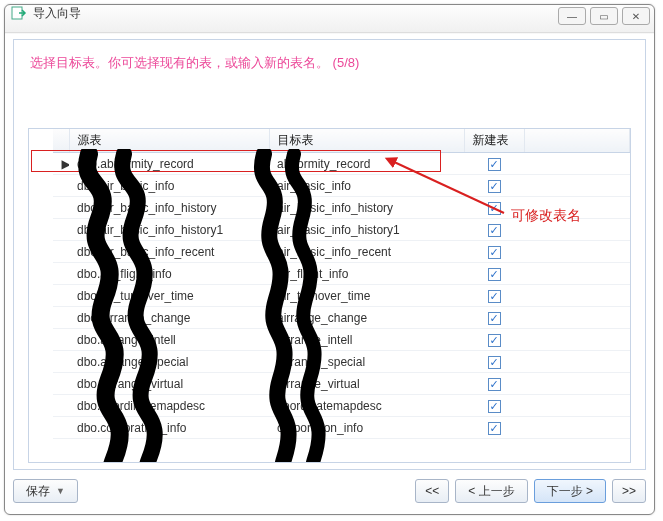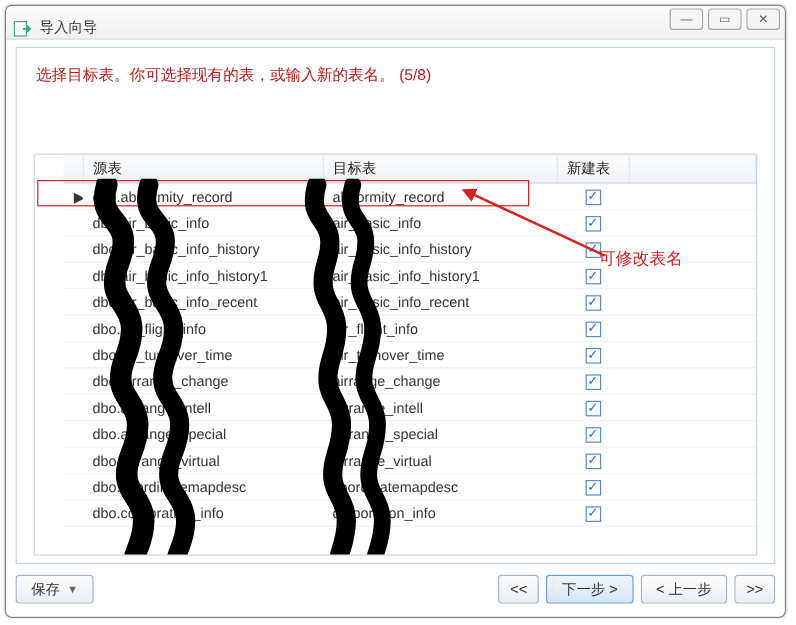--- a/index.html
+++ b/index.html
@@ -17,21 +17,21 @@
       margin: 4px;
       border: 1px solid #888;
       border-radius: 6px;
       background: linear-gradient(#fdfdfd, #f0f0f0 28px, #fff 29px);
       position: relative;
       box-shadow: 0 0 2px rgba(0,0,0,0.2);
     }
     .titlebar {
       height: 28px;
       display: flex;
-      align-items: flex-end;
+      align-items: flex-start;
       padding: 0 6px;
       border-bottom: 1px solid #ddd;
     }
     .title-icon {
       width: 16px; height: 16px; margin-right: 6px;
       display: inline-flex; align-items: center; justify-content: center;
     }
     .title-text { font-size: 12px; color: #333; }
     .win-controls { position: absolute; right: 4px; top: 2px; display: flex; gap: 4px; }
     .win-btn {
@@ -41,21 +41,21 @@
       color: #555; cursor: pointer;
     }
     .content {
       position: absolute;
       left: 8px; top: 34px; right: 8px; bottom: 44px;
       border: 1px solid #c7d4e6;
       background: #fff;
     }
     .instruction {
       padding: 14px 16px 8px 16px;
-      color: #b91c1c;
+      color: #ec4899;
       font-size: 13px;
     }
     .table-wrap {
       position: absolute;
       left: 14px; right: 14px; top: 88px; bottom: 6px;
       border: 1px solid #c7d4e6;
       overflow: hidden;
       padding-left: 24px;
     }
     table {
@@ -280,21 +280,21 @@
       <div class="highlight-box" style="left:2px; top:21px; width:410px; height:22px;"></div>
 
       <svg class="arrow-svg" style="left:355px; top:26px;" width="130" height="70">
         <defs>
           <marker id="ah" markerWidth="8" markerHeight="8" refX="2" refY="3" orient="auto">
             <path d="M0,0 L6,3 L0,6 Z" fill="#d92020"></path>
           </marker>
         </defs>
         <line x1="120" y1="58" x2="8" y2="6" stroke="#d92020" stroke-width="2" marker-end="url(#ah)"></line>
       </svg>
-      <div class="annotation" style="left:470px; top:78px;font-family:Liberation Serif, serif;">可修改表名</div>
+      <div class="annotation" style="left:482px; top:78px;font-family:Liberation Serif, serif;">可修改表名</div>
 
       <svg class="scribble" style="left:40px; top:20px;" width="130" height="340">
         <path d="M20 5 C10 40 45 30 30 70 C15 110 55 100 35 150 C20 190 60 180 40 230 C25 270 65 260 45 310 C35 335 55 335 50 338" stroke="#000" stroke-width="18" fill="none" stroke-linecap="round"></path>
         <path d="M55 5 C45 40 80 30 65 70 C50 110 90 100 70 150 C55 190 95 180 75 230 C60 270 100 260 80 310 C70 335 90 335 85 338" stroke="#000" stroke-width="16" fill="none" stroke-linecap="round"></path>
       </svg>
       <svg class="scribble" style="left:215px; top:20px;" width="110" height="340">
         <path d="M20 5 C10 40 40 30 28 70 C16 110 48 100 32 150 C20 190 52 180 36 230 C24 270 56 260 40 310 C32 335 48 335 44 338" stroke="#000" stroke-width="16" fill="none" stroke-linecap="round"></path>
         <path d="M50 5 C40 40 70 30 58 70 C46 110 78 100 62 150 C50 190 82 180 66 230 C54 270 86 260 70 310 C62 335 78 335 74 338" stroke="#000" stroke-width="14" fill="none" stroke-linecap="round"></path>
       </svg>
     </div>
@@ -304,25 +304,25 @@
     <div class="save-group">
       <div class="btn" style="margin-left:0;">
         <span>保存</span>
         <span class="dropdown-caret">▼</span>
       </div>
     </div>
     <div class="btn-row-right">
       <div class="btn small">
           <span>&lt;&lt;</span>
         </div>
+      <div class="btn">
+          <span>&lt; 上一步</span>
+        </div>
       <div class="btn primary">
           <span>下一步 &gt;</span>
-        </div>
-      <div class="btn">
-          <span>&lt; 上一步</span>
         </div>
       <div class="btn small">
           <span>&gt;&gt;</span>
         </div>
     </div>
   </div>
 
 </div>
 
 </body></html>

